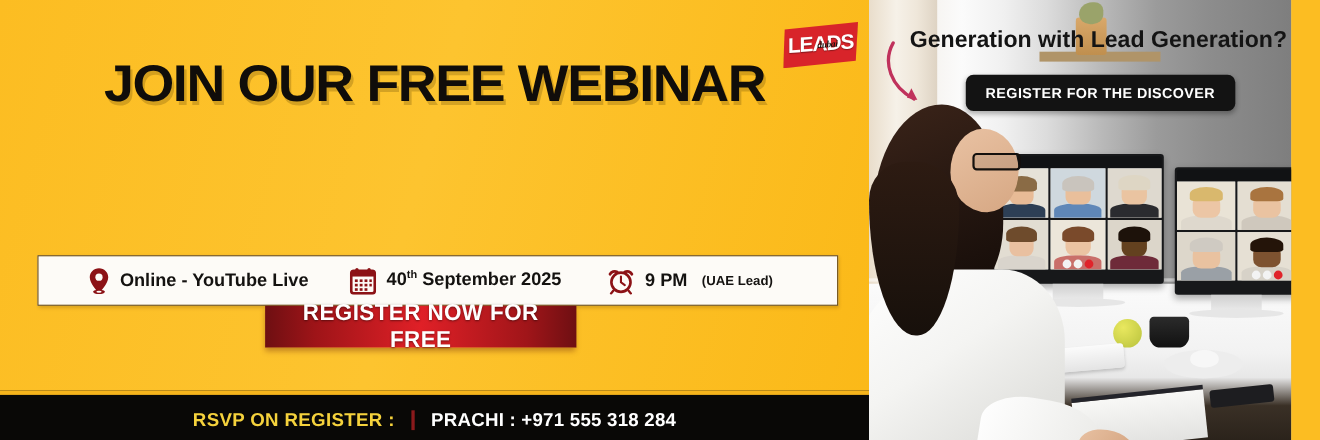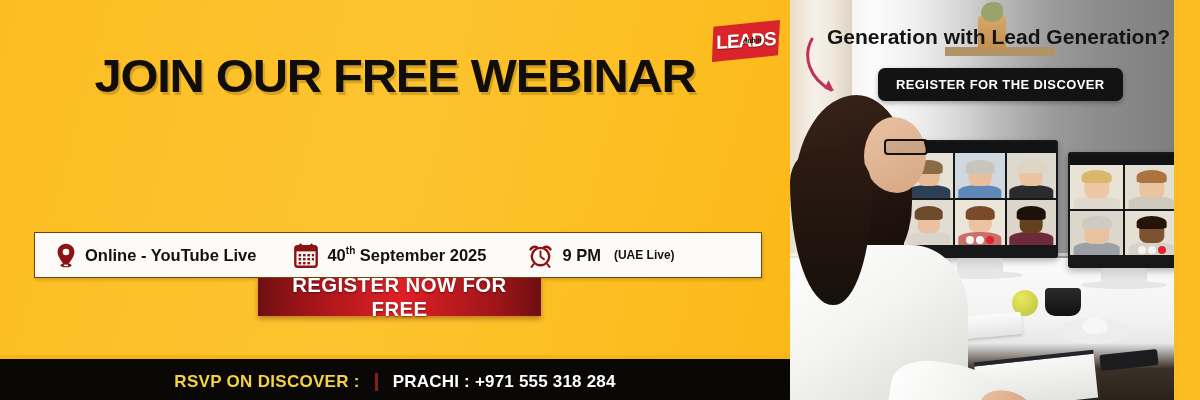--- a/index.html
+++ b/index.html
@@ -64,35 +64,35 @@
   .subhead .l2{font-size:31px;line-height:38px;display:block;transform:scaleX(1.02);}
 
   
   .infobar{
     position:absolute;left:34px;top:232px;width:726px;height:44px;
     background:#fdfbf7;border:1.5px solid #6b4a0d;
     display:flex;align-items:center;
     box-shadow:1px 2px 3px rgba(90,60,5,.22);
   }
   .info-item{display:flex;align-items:center;gap:9px;}
-  .i1{padding-left:21px;}
+  .i1{padding-left:45px;}
   .i2{padding-left:38px;}
   .i3{padding-left:42px;}
   .info-txt{
     font-size:16.5px;font-weight:700;color:#141210;white-space:nowrap;
     font-family:"Liberation Sans", sans-serif;
   }
   .info-txt sup{font-size:10px;font-weight:700;vertical-align:super;}
   .info-sm{font-size:12px;font-weight:700;color:#141210;margin-left:4px;}
 
   .ic{flex:0 0 auto;display:block;}
 
   
   .cta{
-    position:absolute;left:258px;top:278px;width:283px;height:38px;
+    position:absolute;left:241px;top:278px;width:283px;height:38px;
     background:linear-gradient(90deg,#6E0F12 0%,#9E1418 16%,#E02027 50%,#A01519 84%,#6E0F12 100%);
     border:none;cursor:pointer;
     display:flex;align-items:center;justify-content:center;
     box-shadow:0 3px 5px rgba(80,10,10,.35);
     padding:0;
   }
   .cta span{
     color:#fff;font-size:21px;font-weight:900;letter-spacing:.4px;
     font-family:"Liberation Sans", sans-serif;
     text-shadow:0 1px 2px rgba(0,0,0,.45);
@@ -348,32 +348,32 @@
 
       <div class="info-item i3">
         <svg class="ic" width="25" height="25" viewBox="0 0 25 25">
           <circle cx="12.5" cy="13.6" r="8.7" fill="none" stroke="#8C1216" stroke-width="2.4"></circle>
           <path d="M2.6 6.3a4.6 4.6 0 0 1 6.4-2" stroke="#8C1216" stroke-width="2.6" fill="none" stroke-linecap="round"></path>
           <path d="M22.4 6.3a4.6 4.6 0 0 0-6.4-2" stroke="#8C1216" stroke-width="2.6" fill="none" stroke-linecap="round"></path>
           <path d="M12.5 8.3v5.3l3.5 2.6" stroke="#8C1216" stroke-width="1.9" fill="none" stroke-linecap="round"></path>
           <path d="M5.5 21.4l-2 2.4M19.5 21.4l2 2.4" stroke="#8C1216" stroke-width="2.1" stroke-linecap="round"></path>
         </svg>
         <span class="info-txt">9 PM</span>
-        <span class="info-sm">(UAE Live)</span>
+        <span class="info-sm">(UAE Lead)</span>
       </div>
 
     </div>
 
     <button class="cta">
       <span>REGISTER NOW FOR FREE</span>
     </button>
   </div>
 
   <div class="bottombar">
-    <span class="rsvp-label">RSVP ON DISCOVER :</span>
+    <span class="rsvp-label">RSVP ON REGISTER :</span>
     <span class="rsvp-sep"></span>
     <span class="rsvp-name" style="margin-left:0">PRACHI : +971 555 318 284</span>
   </div>
 
   <div class="photo">
     <div class="ph-bg"></div>
     <div class="ph-curtain"></div>
     <div class="ph-shelf"></div>
     <div class="ph-plantpot"></div>
     <div class="ph-plantleaf"></div>

